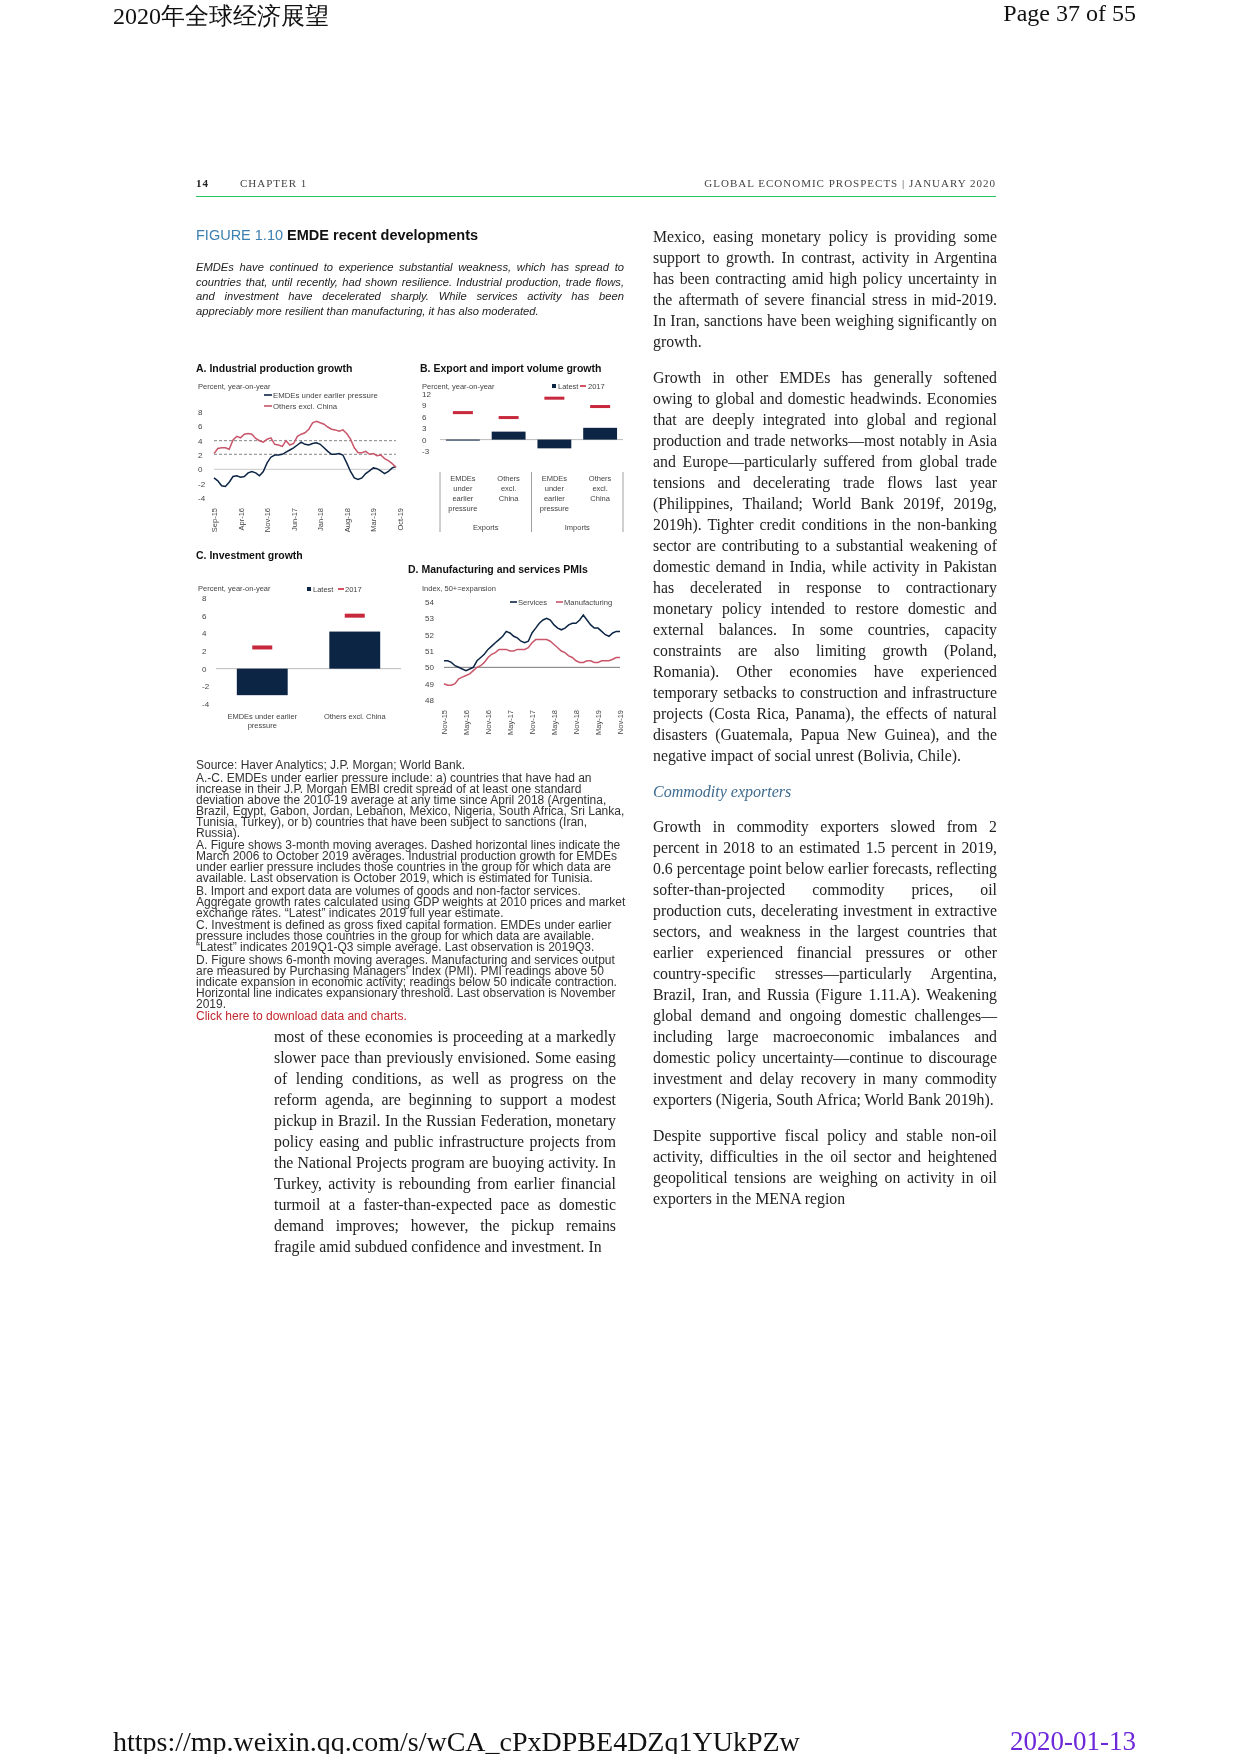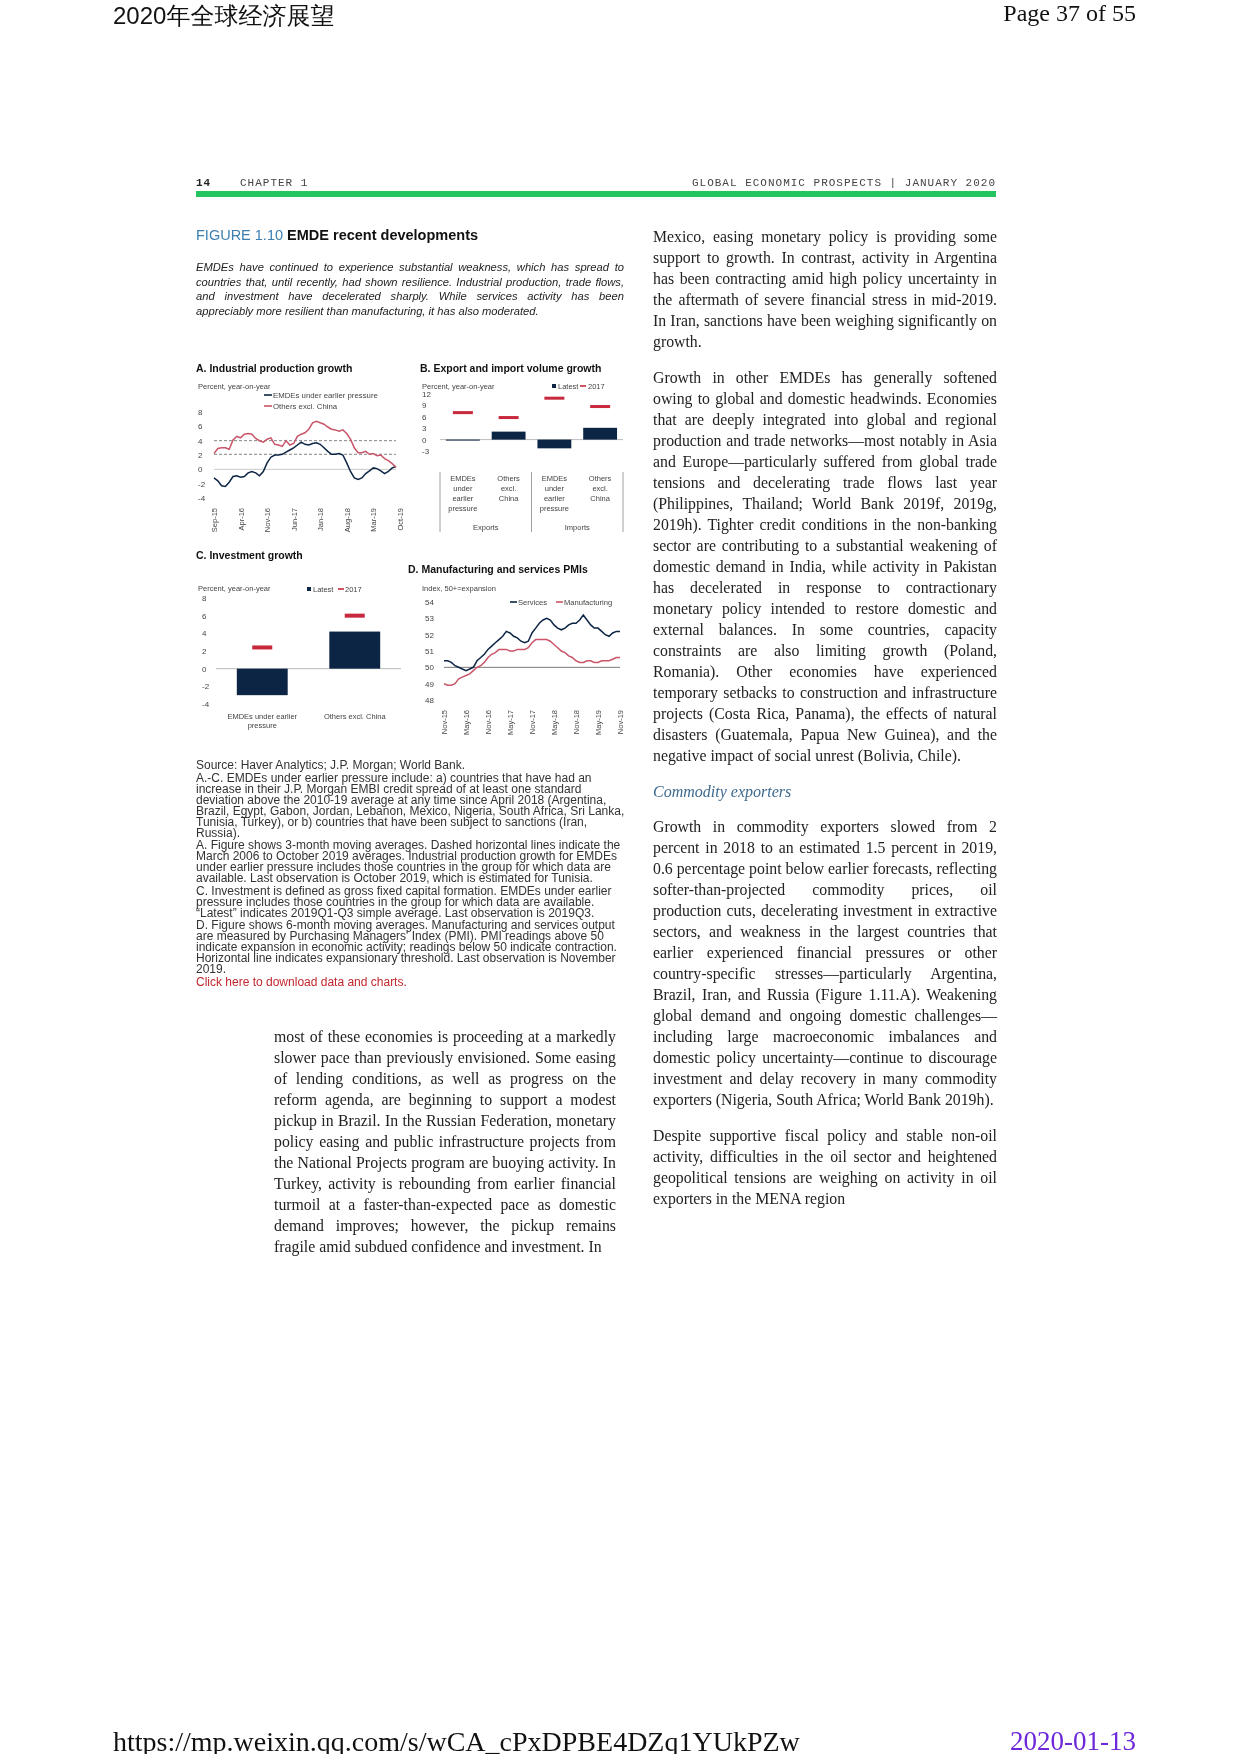--- a/index.html
+++ b/index.html
@@ -1,24 +1,24 @@
 <!DOCTYPE html>
 <html><head>
 <meta charset="utf-8">
 <style>
   * { box-sizing: border-box; margin: 0; padding: 0; }
   html, body { width: 1240px; height: 1754px; background: #ffffff; overflow: hidden; }
   body { position: relative; font-family: "Liberation Serif", serif; color: #222; }
 
-  .browser-header-left { position: absolute; left: 113px; top: 0px; font-size: 24px; font-family: Liberation Sans, sans-serif; color: #111; text-align: center; }
+  .browser-header-left { position: absolute; left: 113px; top: 0px; font-size: 24px; font-family: Liberation Serif, serif; color: #111; text-align: center; }
   .browser-header-right { position: absolute; right: 104px; top: 0px; font-size: 24px; font-family: "Liberation Serif", serif; color: #111; }
   .browser-footer-left { position: absolute; left: 113px; top: 1726px; font-size: 28px; color: #111; }
   .browser-footer-right { position: absolute; right: 104px; top: 1726px; font-size: 27px; color: #6d28d9; }
 
-  .page-running-head { position: absolute; left: 196px; top: 175px; width: 800px; height: 22px; border-bottom: 6px solid #22c55e; font-family: Liberation Mono, monospace; font-size: 11px; color: #444; letter-spacing: 1px; }
+  .page-running-head { position: absolute; left: 196px; top: 175px; width: 800px; height: 22px; border-bottom: 1px solid #22c55e; font-family: Liberation Serif, serif; font-size: 11px; color: #444; letter-spacing: 1px; }
   .page-num { position: absolute; left: 0; top: 2px; font-weight: bold; color: #222; }
   .chapter { position: absolute; left: 44px; top: 2px; }
   .pub { position: absolute; right: 0; top: 2px; }
 
   .fig-title { position: absolute; left: 196px; top: 227px; font-family: "Liberation Sans", sans-serif; font-size: 14.5px; font-weight: bold; color: #111; }
   .fig-title .fig-num { color: #3c7fb1; font-weight: normal; }
   .fig-intro { position: absolute; left: 196px; top: 260px; width: 428px; font-family: "Liberation Sans", sans-serif; font-style: italic; font-size: 11.2px; line-height: 14.6px; text-align: justify; color: #222; }
 
   .panel-title { position: absolute; font-family: "Liberation Sans", sans-serif; font-weight: bold; font-size: 10.5px; color: #111; }
   .chart-svg { position: absolute; overflow: visible; }
@@ -173,20 +173,21 @@
     <text x="0" y="0" font-size="7.5" text-anchor="end" transform="translate(137,128) rotate(-90)">May-18</text>
     <text x="0" y="0" font-size="7.5" text-anchor="end" transform="translate(159,128) rotate(-90)">Nov-18</text>
     <text x="0" y="0" font-size="7.5" text-anchor="end" transform="translate(181,128) rotate(-90)">May-19</text>
     <text x="0" y="0" font-size="7.5" text-anchor="end" transform="translate(203,128) rotate(-90)">Nov-19</text>
   </svg>
 
 <div class="notes">
   <p>Source: Haver Analytics; J.P. Morgan; World Bank.</p>
   <p>A.-C. EMDEs under earlier pressure include: a) countries that have had an increase in their J.P. Morgan EMBI credit spread of at least one standard deviation above the 2010-19 average at any time since April 2018 (Argentina, Brazil, Egypt, Gabon, Jordan, Lebanon, Mexico, Nigeria, South Africa, Sri Lanka, Tunisia, Turkey), or b) countries that have been subject to sanctions (Iran, Russia).</p>
   <p>A. Figure shows 3-month moving averages. Dashed horizontal lines indicate the March 2006 to October 2019 averages. Industrial production growth for EMDEs under earlier pressure includes those countries in the group for which data are available. Last observation is October 2019, which is estimated for Tunisia.</p>
+  <p>B. Import and export data are volumes of goods and non-factor services. Aggregate growth rates calculated using GDP weights at 2010 prices and market exchange rates. “Latest” indicates 2019 full year estimate.</p>
   <p>C. Investment is defined as gross fixed capital formation. EMDEs under earlier pressure includes those countries in the group for which data are available. “Latest” indicates 2019Q1-Q3 simple average. Last observation is 2019Q3.</p>
   <p>D. Figure shows 6-month moving averages. Manufacturing and services output are measured by Purchasing Managers' Index (PMI). PMI readings above 50 indicate expansion in economic activity; readings below 50 indicate contraction. Horizontal line indicates expansionary threshold. Last observation is November 2019.</p>
   <p class="link">Click here to download data and charts.</p>
 </div>
 
 <div class="col-text col-left-lower">
   <p>most of these economies is proceeding at a markedly slower pace than previously envisioned. Some easing of lending conditions, as well as progress on the reform agenda, are beginning to support a modest pickup in Brazil. In the Russian Federation, monetary policy easing and public infrastructure projects from the National Projects program are buoying activity. In Turkey, activity is rebounding from earlier financial turmoil at a faster-than-expected pace as domestic demand improves; however, the pickup remains fragile amid subdued confidence and investment. In</p>
 </div>
 <div class="col-text col-right">
   <p>Mexico, easing monetary policy is providing some support to growth. In contrast, activity in Argentina has been contracting amid high policy uncertainty in the aftermath of severe financial stress in mid-2019. In Iran, sanctions have been weighing significantly on growth.</p>

